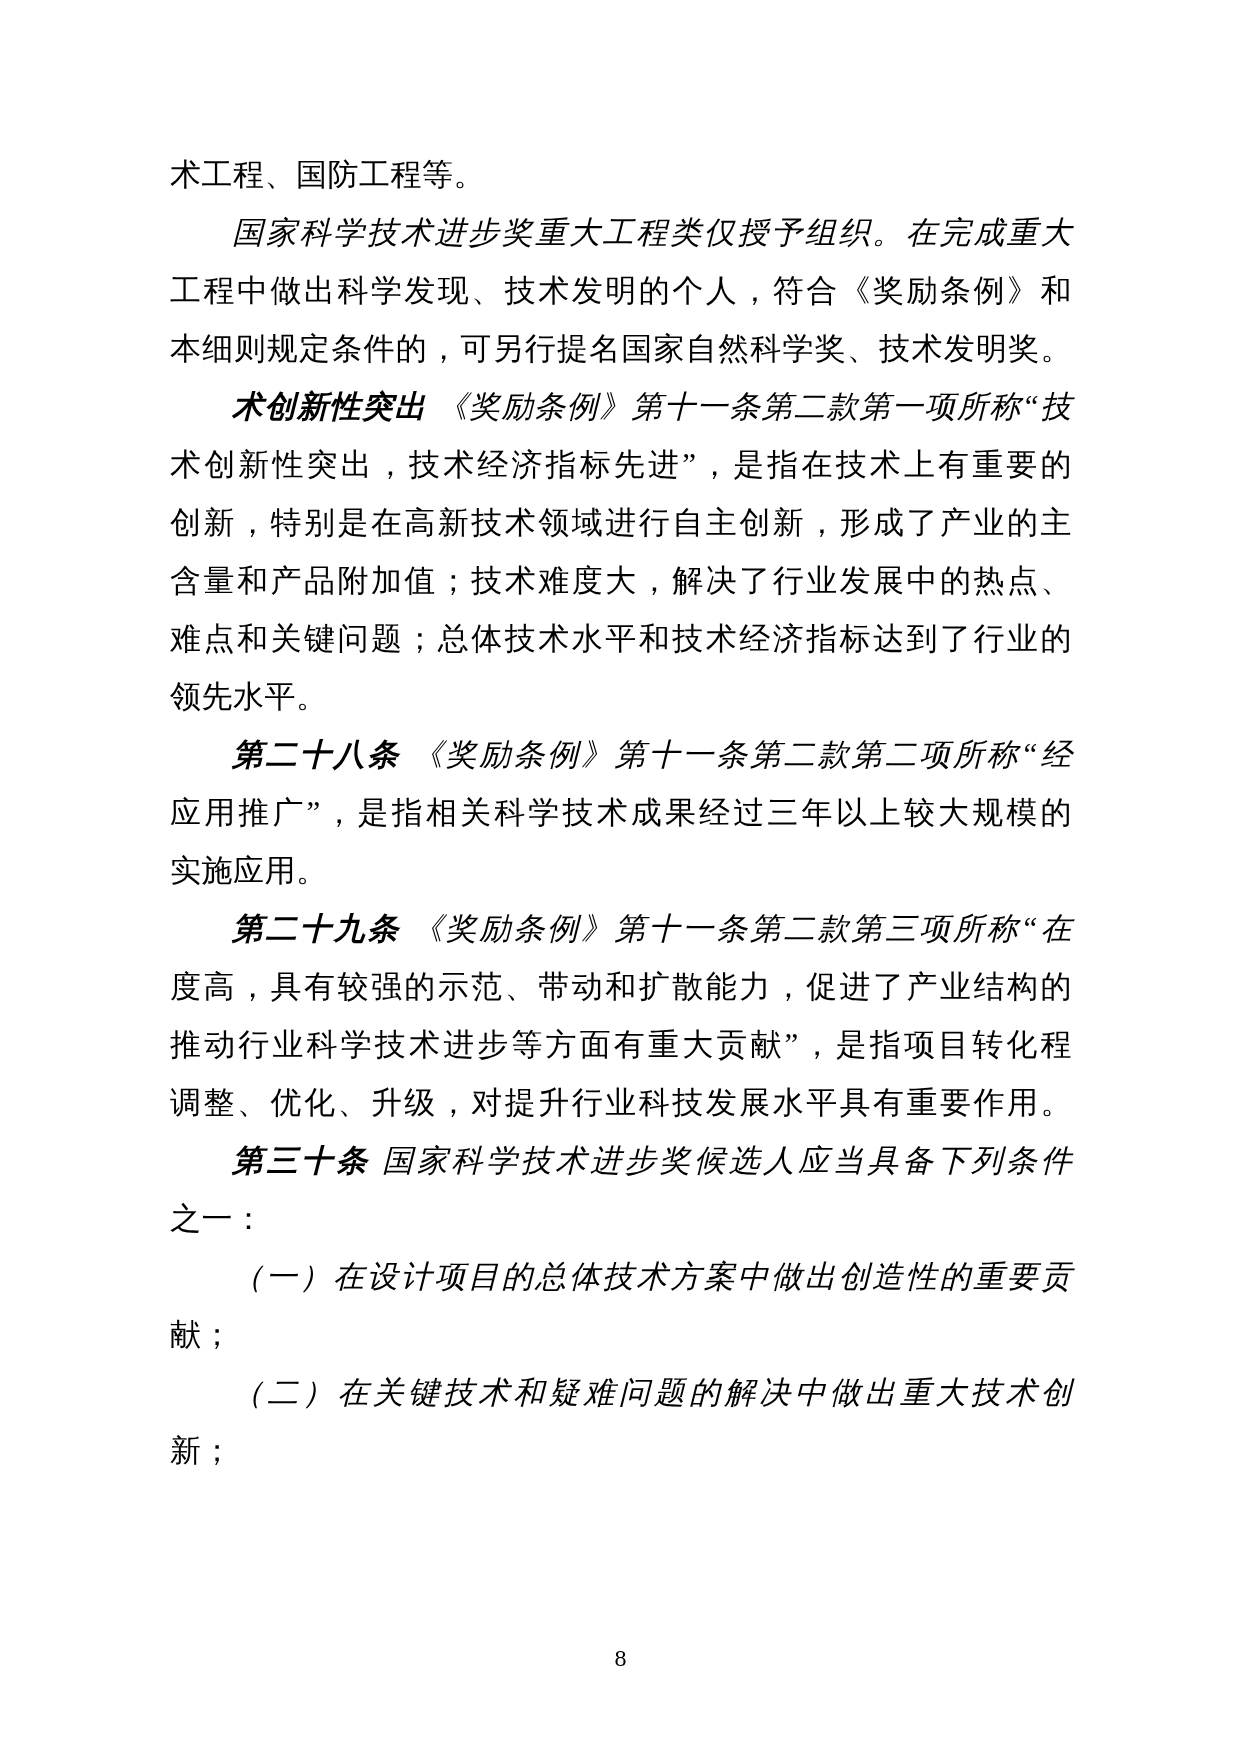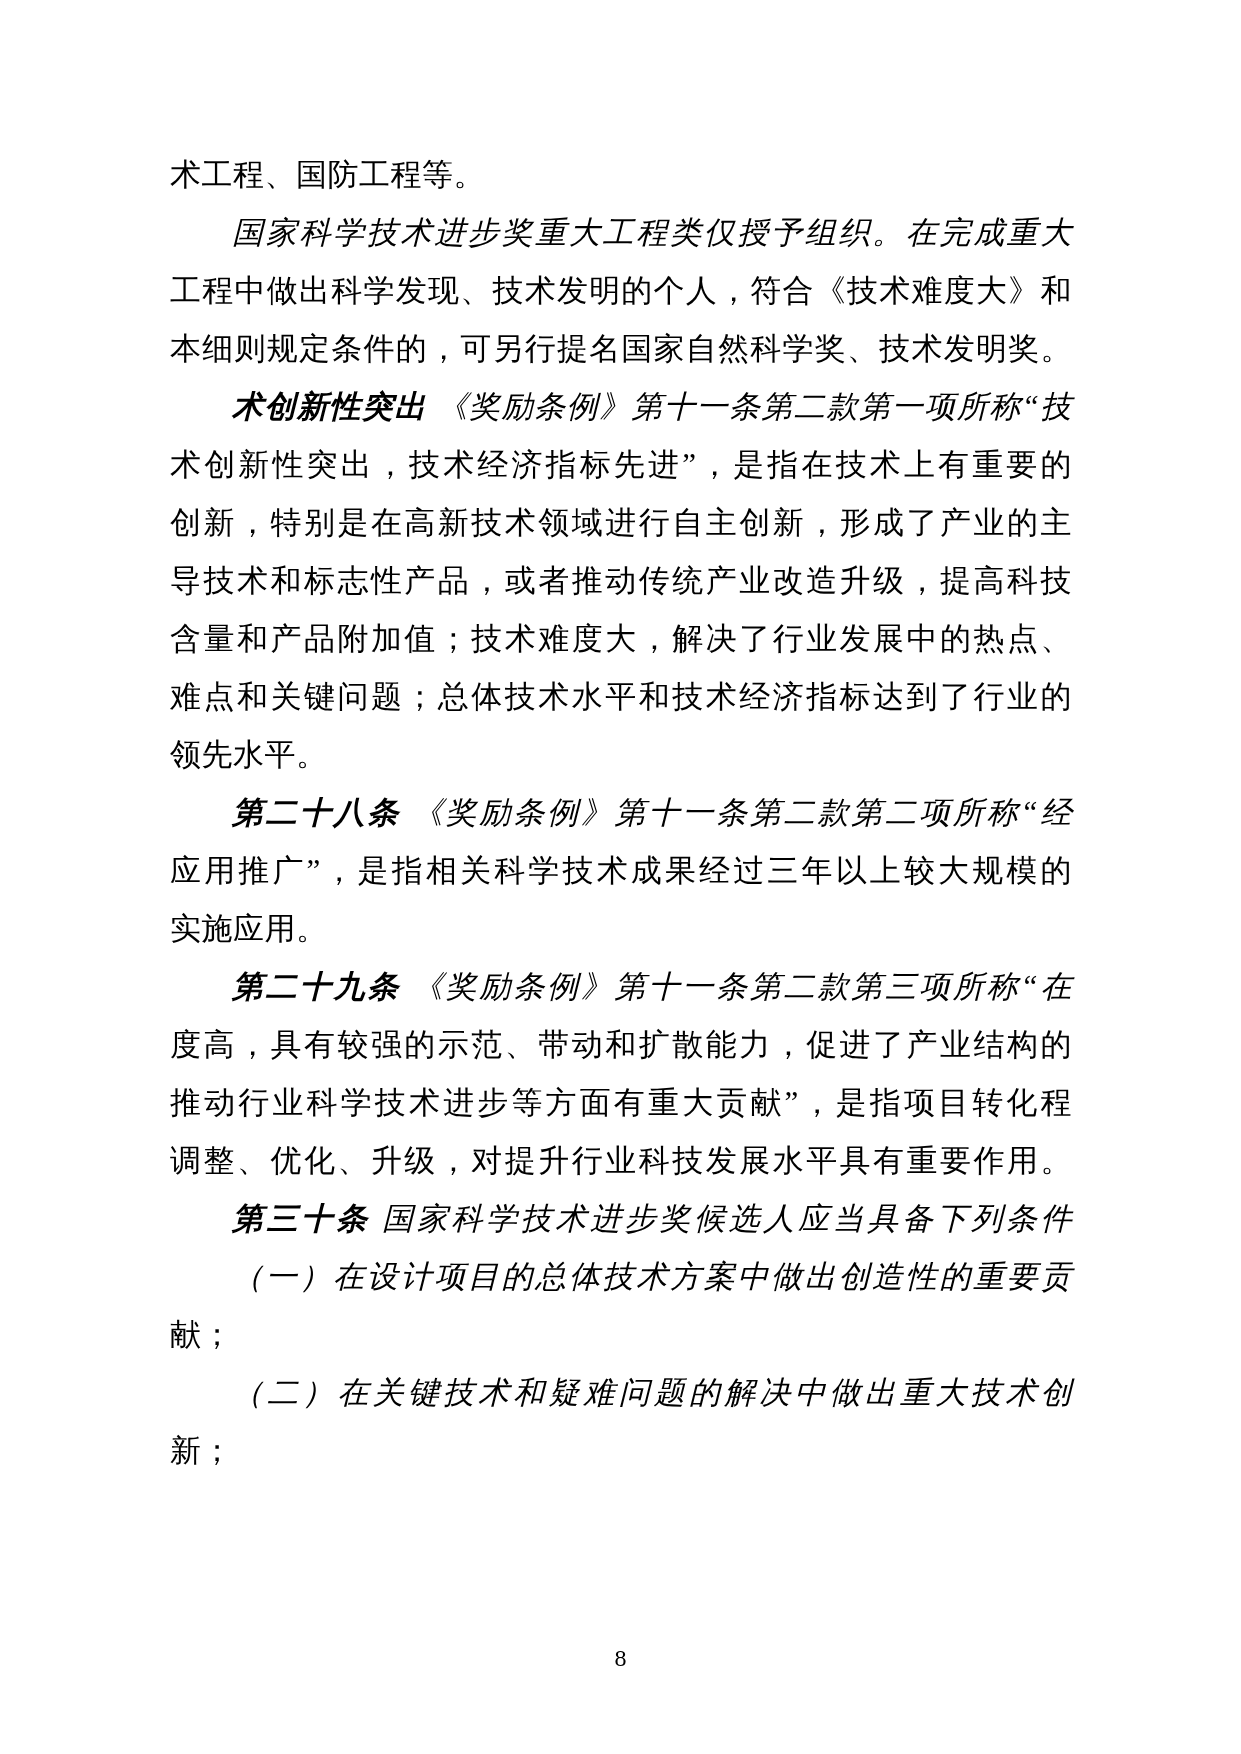--- a/index.html
+++ b/index.html
@@ -63,36 +63,36 @@
     color: #000000;
   }
 </style>
 </head>
 <body>
 
 <div class="page">
   <div class="text-block" id="text-block">
       <div class="line"><span class="seg">术工程、国防工程等。</span></div>
       <div class="line fill indent"><span class="seg">国家科学技术进步奖重大工程类仅授予组织。在完成重大</span></div>
-      <div class="line fill"><span class="seg">工程中做出科学发现、技术发明的个人，符合《技术难度大》和</span></div>
+      <div class="line fill"><span class="seg">工程中做出科学发现、技术发明的个人，符合《奖励条例》和</span></div>
       <div class="line fill"><span class="seg">本细则规定条件的，可另行提名国家自然科学奖、技术发明奖。</span></div>
       <div class="line fill indent"><span class="seg bold">术创新性突出</span><span class="seg"> 《奖励条例》第十一条第二款第一项所称“技</span></div>
       <div class="line fill"><span class="seg">术创新性突出，技术经济指标先进”，是指在技术上有重要的</span></div>
       <div class="line fill"><span class="seg">创新，特别是在高新技术领域进行自主创新，形成了产业的主</span></div>
-      <div class="line fill"><span class="seg">导技术和标志性产品，或者推动传统产业改造升级，提高科技</span></div>
       <div class="line fill"><span class="seg">含量和产品附加值；技术难度大，解决了行业发展中的热点、</span></div>
       <div class="line fill"><span class="seg">难点和关键问题；总体技术水平和技术经济指标达到了行业的</span></div>
       <div class="line"><span class="seg">领先水平。</span></div>
       <div class="line fill indent"><span class="seg bold">第二十八条</span><span class="seg"> 《奖励条例》第十一条第二款第二项所称“经</span></div>
       <div class="line fill"><span class="seg">应用推广”，是指相关科学技术成果经过三年以上较大规模的</span></div>
       <div class="line"><span class="seg">实施应用。</span></div>
       <div class="line fill indent"><span class="seg bold">第二十九条</span><span class="seg"> 《奖励条例》第十一条第二款第三项所称“在</span></div>
       <div class="line fill"><span class="seg">度高，具有较强的示范、带动和扩散能力，促进了产业结构的</span></div>
       <div class="line fill"><span class="seg">推动行业科学技术进步等方面有重大贡献”，是指项目转化程</span></div>
       <div class="line fill"><span class="seg">调整、优化、升级，对提升行业科技发展水平具有重要作用。</span></div>
       <div class="line fill indent"><span class="seg bold">第三十条</span><span class="seg"> 国家科学技术进步奖候选人应当具备下列条件</span></div>
+      <div class="line"><span class="seg">之一：</span></div>
       <div class="line fill indent"><span class="seg">（一）在设计项目的总体技术方案中做出创造性的重要贡</span></div>
       <div class="line"><span class="seg">献；</span></div>
       <div class="line fill indent"><span class="seg">（二）在关键技术和疑难问题的解决中做出重大技术创</span></div>
       <div class="line"><span class="seg">新；</span></div>
     </div>
   <div class="page-number">8</div>
 </div>
 
 </body></html>

